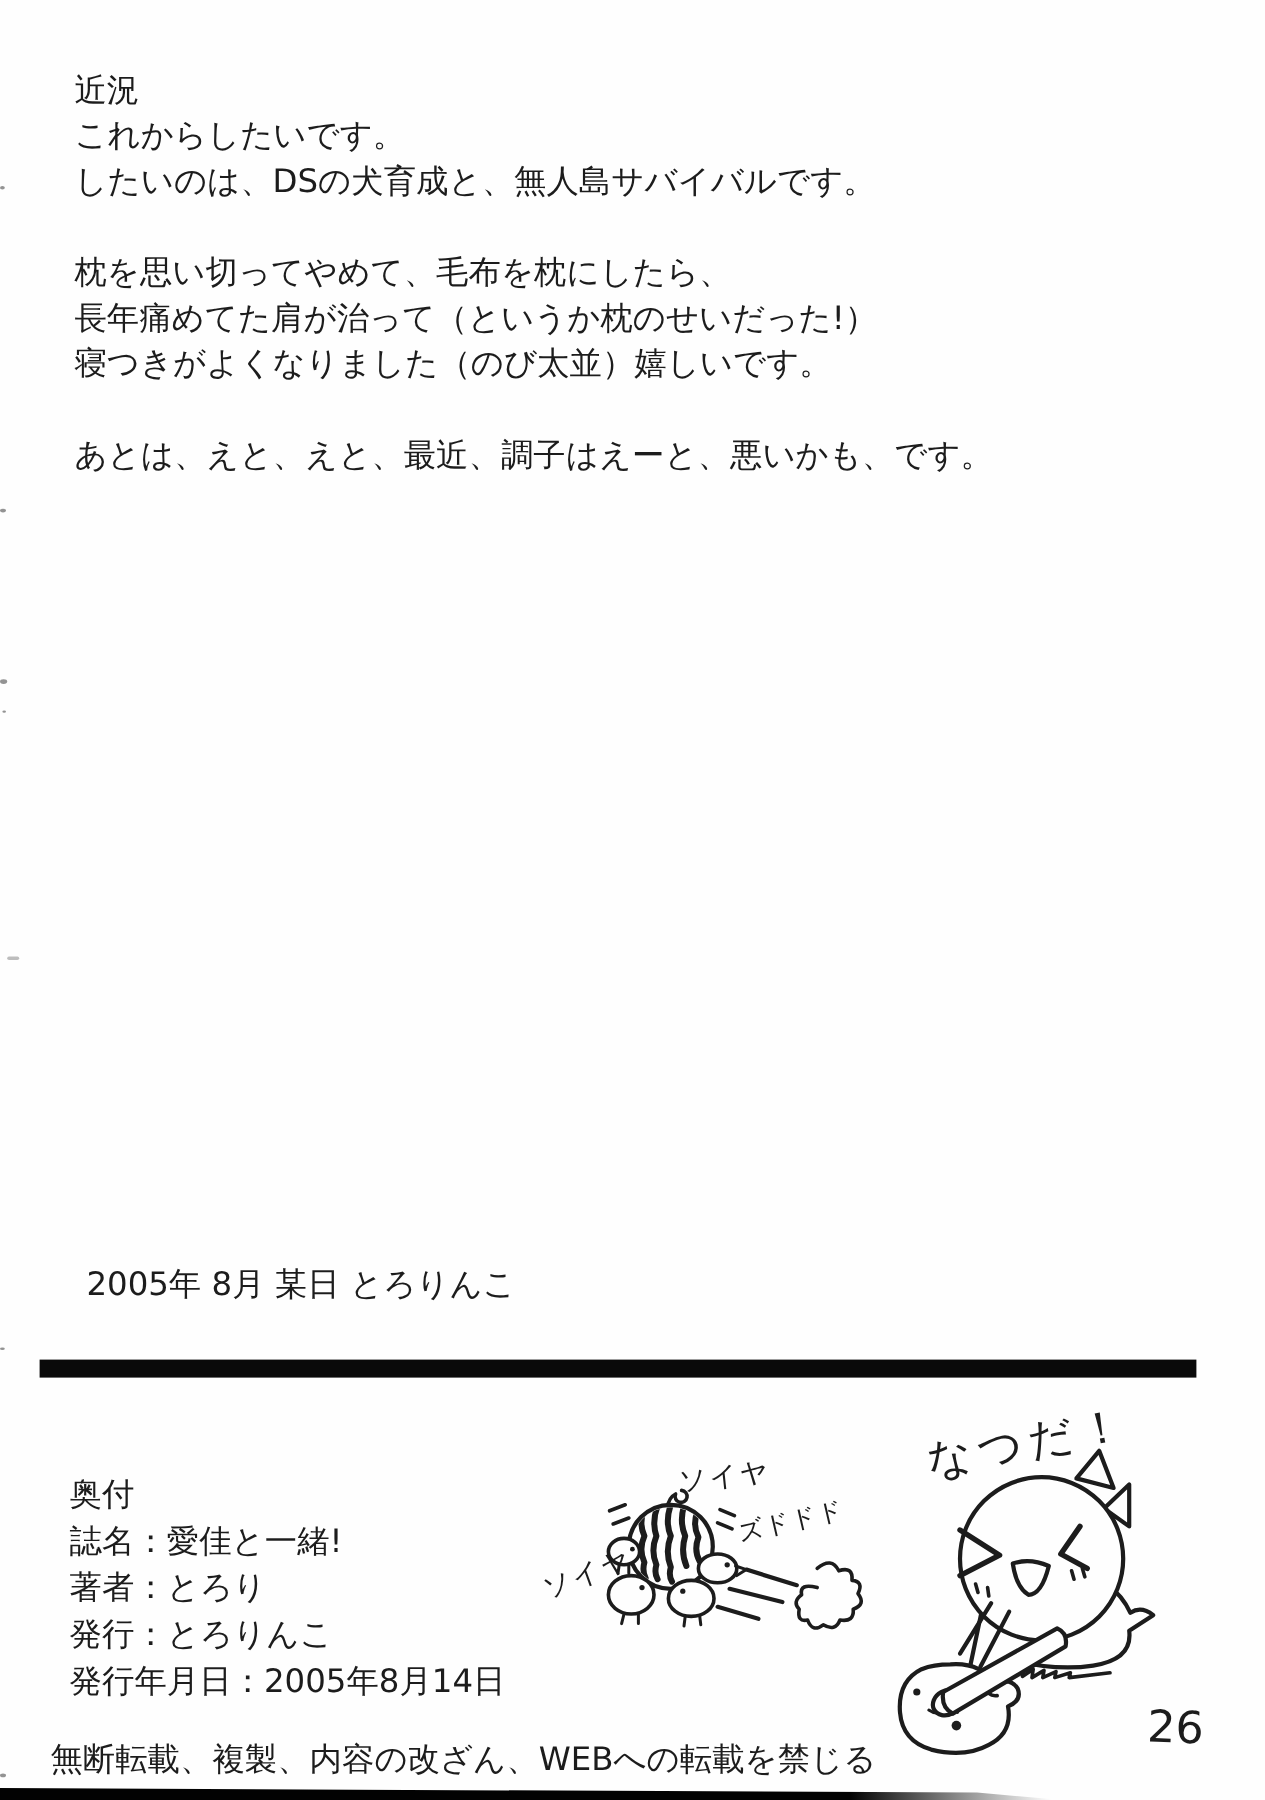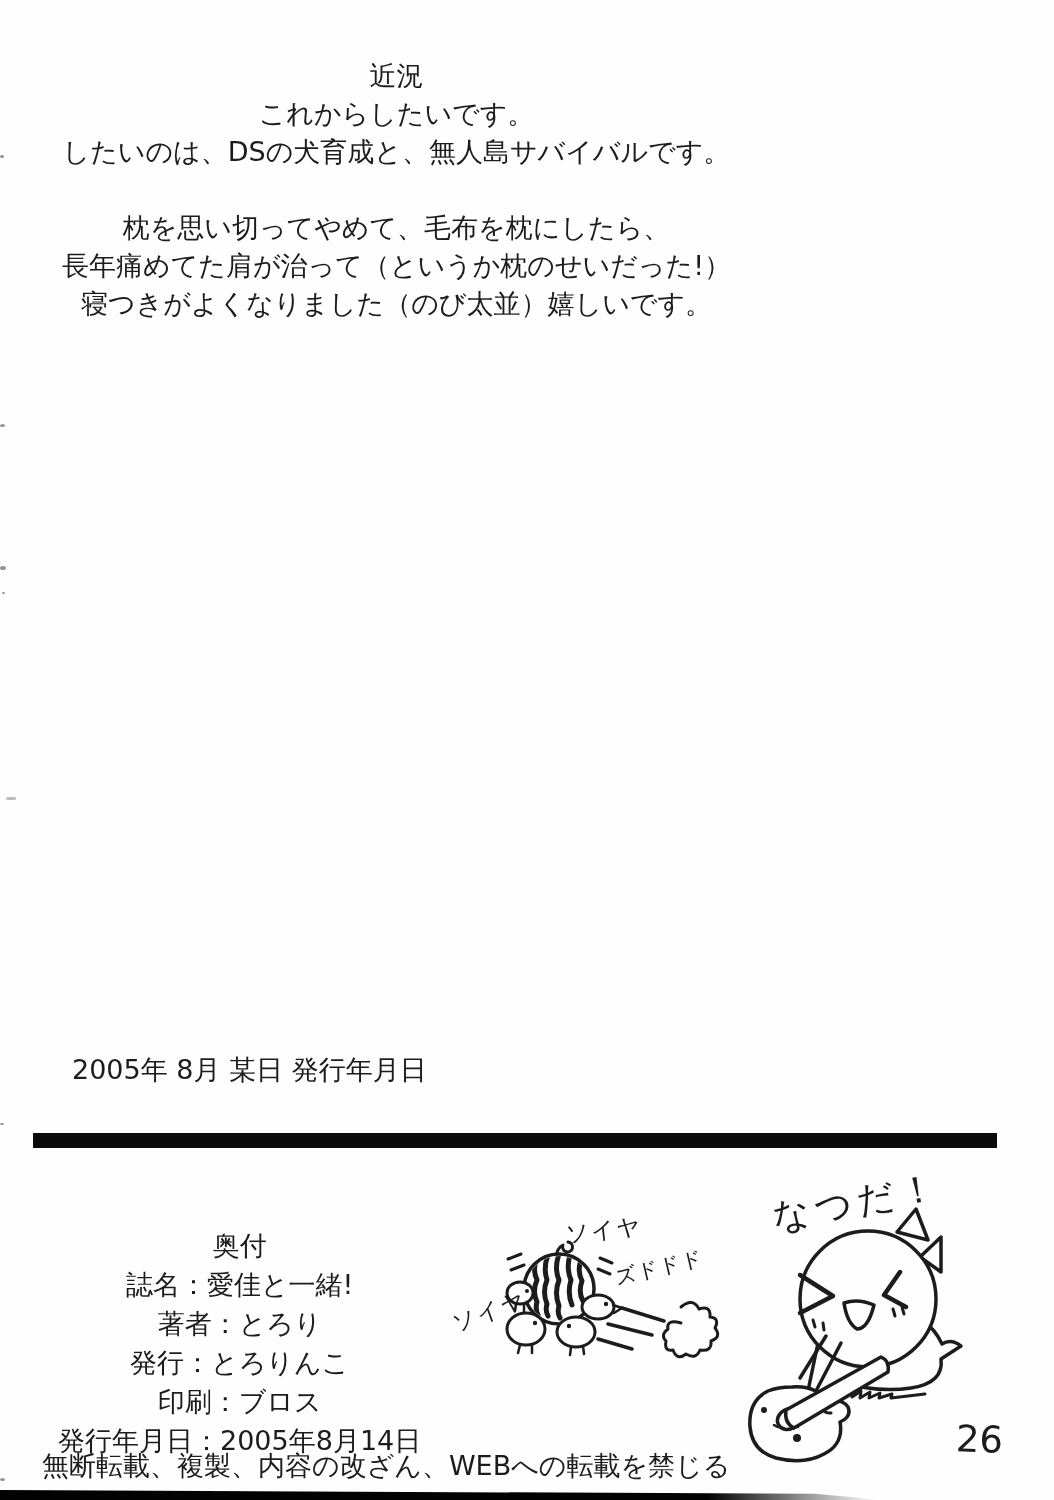--- a/index.html
+++ b/index.html
@@ -1,21 +1,21 @@
 <!DOCTYPE html>
 <html><head>
 <meta charset="utf-8">
 <style>
   html,body { margin:0; padding:0; }
   body { background:#ffffff; }
   .page {
     position:relative; width:1054px; height:1500px;
     background:#fefefe; overflow:hidden;
     font-family:"DejaVu Sans", sans-serif;
-    color:#1c1c1c; font-weight:500;text-align:center;
+    color:#1c1c1c; font-weight:500;
   }
   .afterword { position:absolute; left:62px; top:57px; font-size:27px; line-height:38px; }
   .para { margin:0 0 38px 0; }
   .line { display:block; white-space:nowrap; }
   .date-sign { position:absolute; left:72px; top:1052px; font-size:27px; white-space:nowrap; }
   .divider { position:absolute; left:33px; top:1133px; width:964px; height:15px; background:#0a0a0a; }
   .colophon { position:absolute; left:58px; top:1226px; font-size:27px; line-height:39px; }
   .colophon .line { white-space:nowrap; }
   .notice { position:absolute; left:42px; top:1406px; font-size:27px; white-space:nowrap;margin-top:42px; }
   .hand { position:absolute; white-space:nowrap; transform-origin:left top; color:#1c1c1c; }
@@ -53,32 +53,34 @@
     <p class="para">
       <span class="line">近況</span>
       <span class="line">これからしたいです。</span>
       <span class="line">したいのは、DSの犬育成と、無人島サバイバルです。</span>
     </p>
     <p class="para">
       <span class="line">枕を思い切ってやめて、毛布を枕にしたら、</span>
       <span class="line">長年痛めてた肩が治って（というか枕のせいだった!）</span>
       <span class="line">寝つきがよくなりました（のび太並）嬉しいです。</span>
     </p>
+    <p class="para">
+      <span class="line">あとは、えと、えと、最近、調子はえーと、悪いかも、です。</span>
+    </p>
   </section>
 
-  <div class="date-sign">2005年 8月 某日 発行年月日</div>
+  <div class="date-sign">2005年 8月 某日 とろりんこ</div>
 
   <div class="divider"></div>
 
   <section class="colophon">
     <span class="line">奥付</span>
     <span class="line">誌名：愛佳と一緒!</span>
     <span class="line">著者：とろり</span>
     <span class="line">発行：とろりんこ</span>
-    <span class="line">印刷：ブロス</span>
     <span class="line">発行年月日：2005年8月14日</span>
   </section>
   <div class="notice">無断転載、複製、内容の改ざん、WEBへの転載を禁じる</div>
 
   <svg class="doodle doodle-melon" width="285" height="160" viewBox="0 0 285 160" xmlns="http://www.w3.org/2000/svg">
     <defs>
         <clipPath id="melonClip">
           <circle cx="119" cy="79" r="33"></circle>
         </clipPath>
       </defs>

